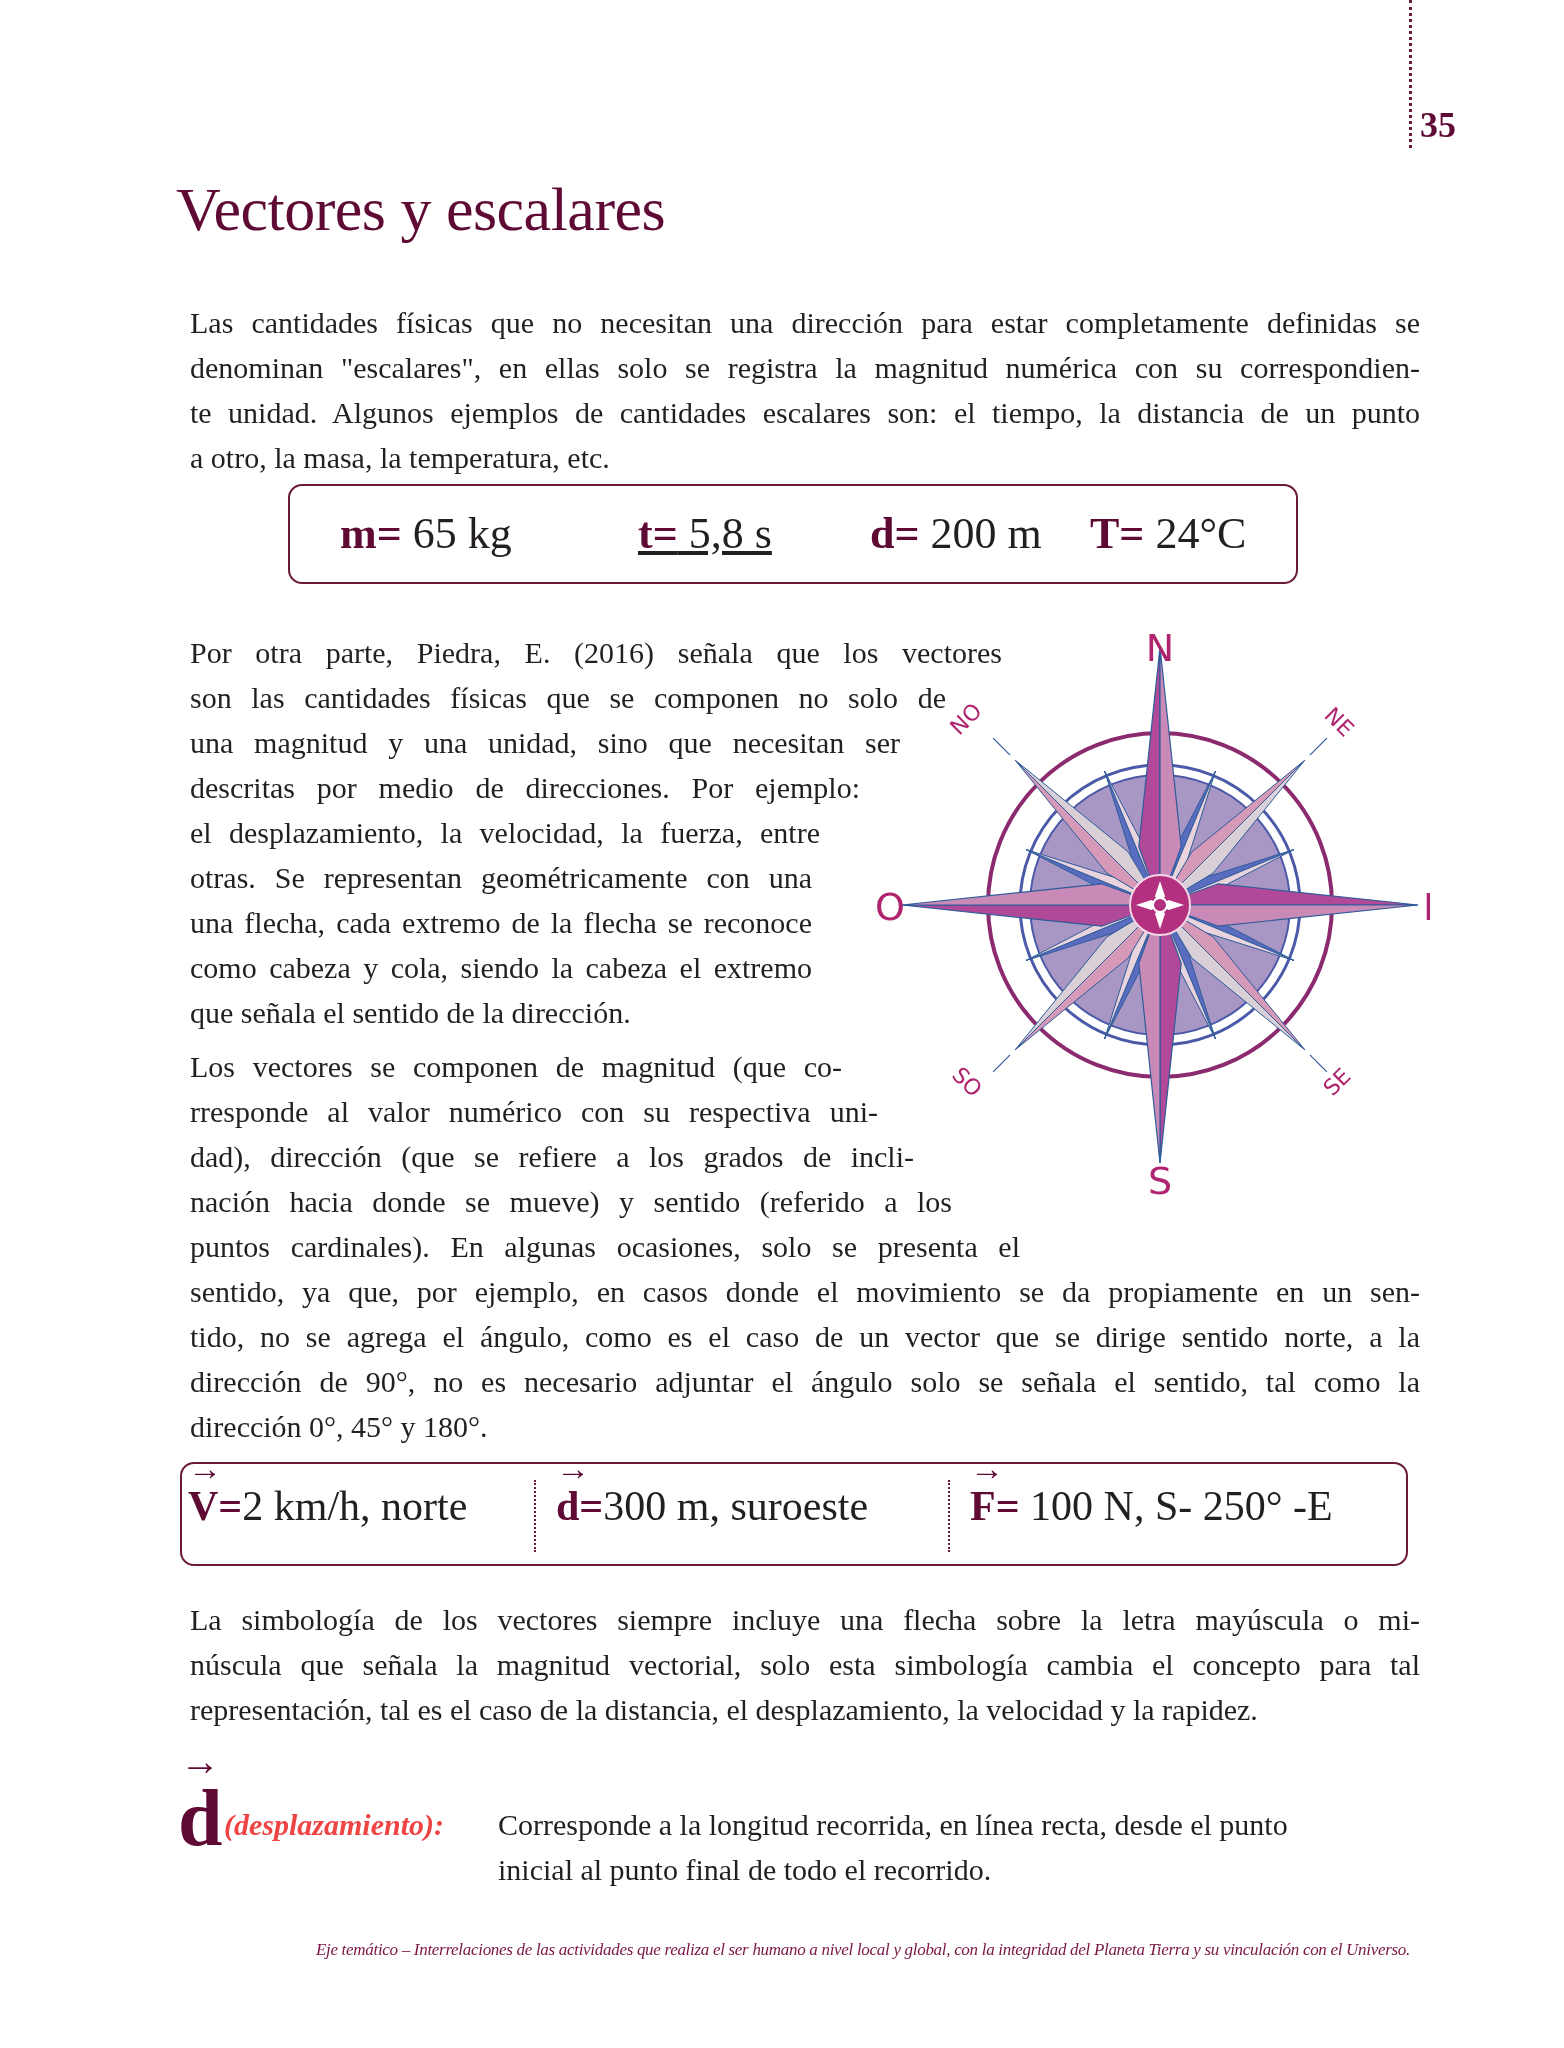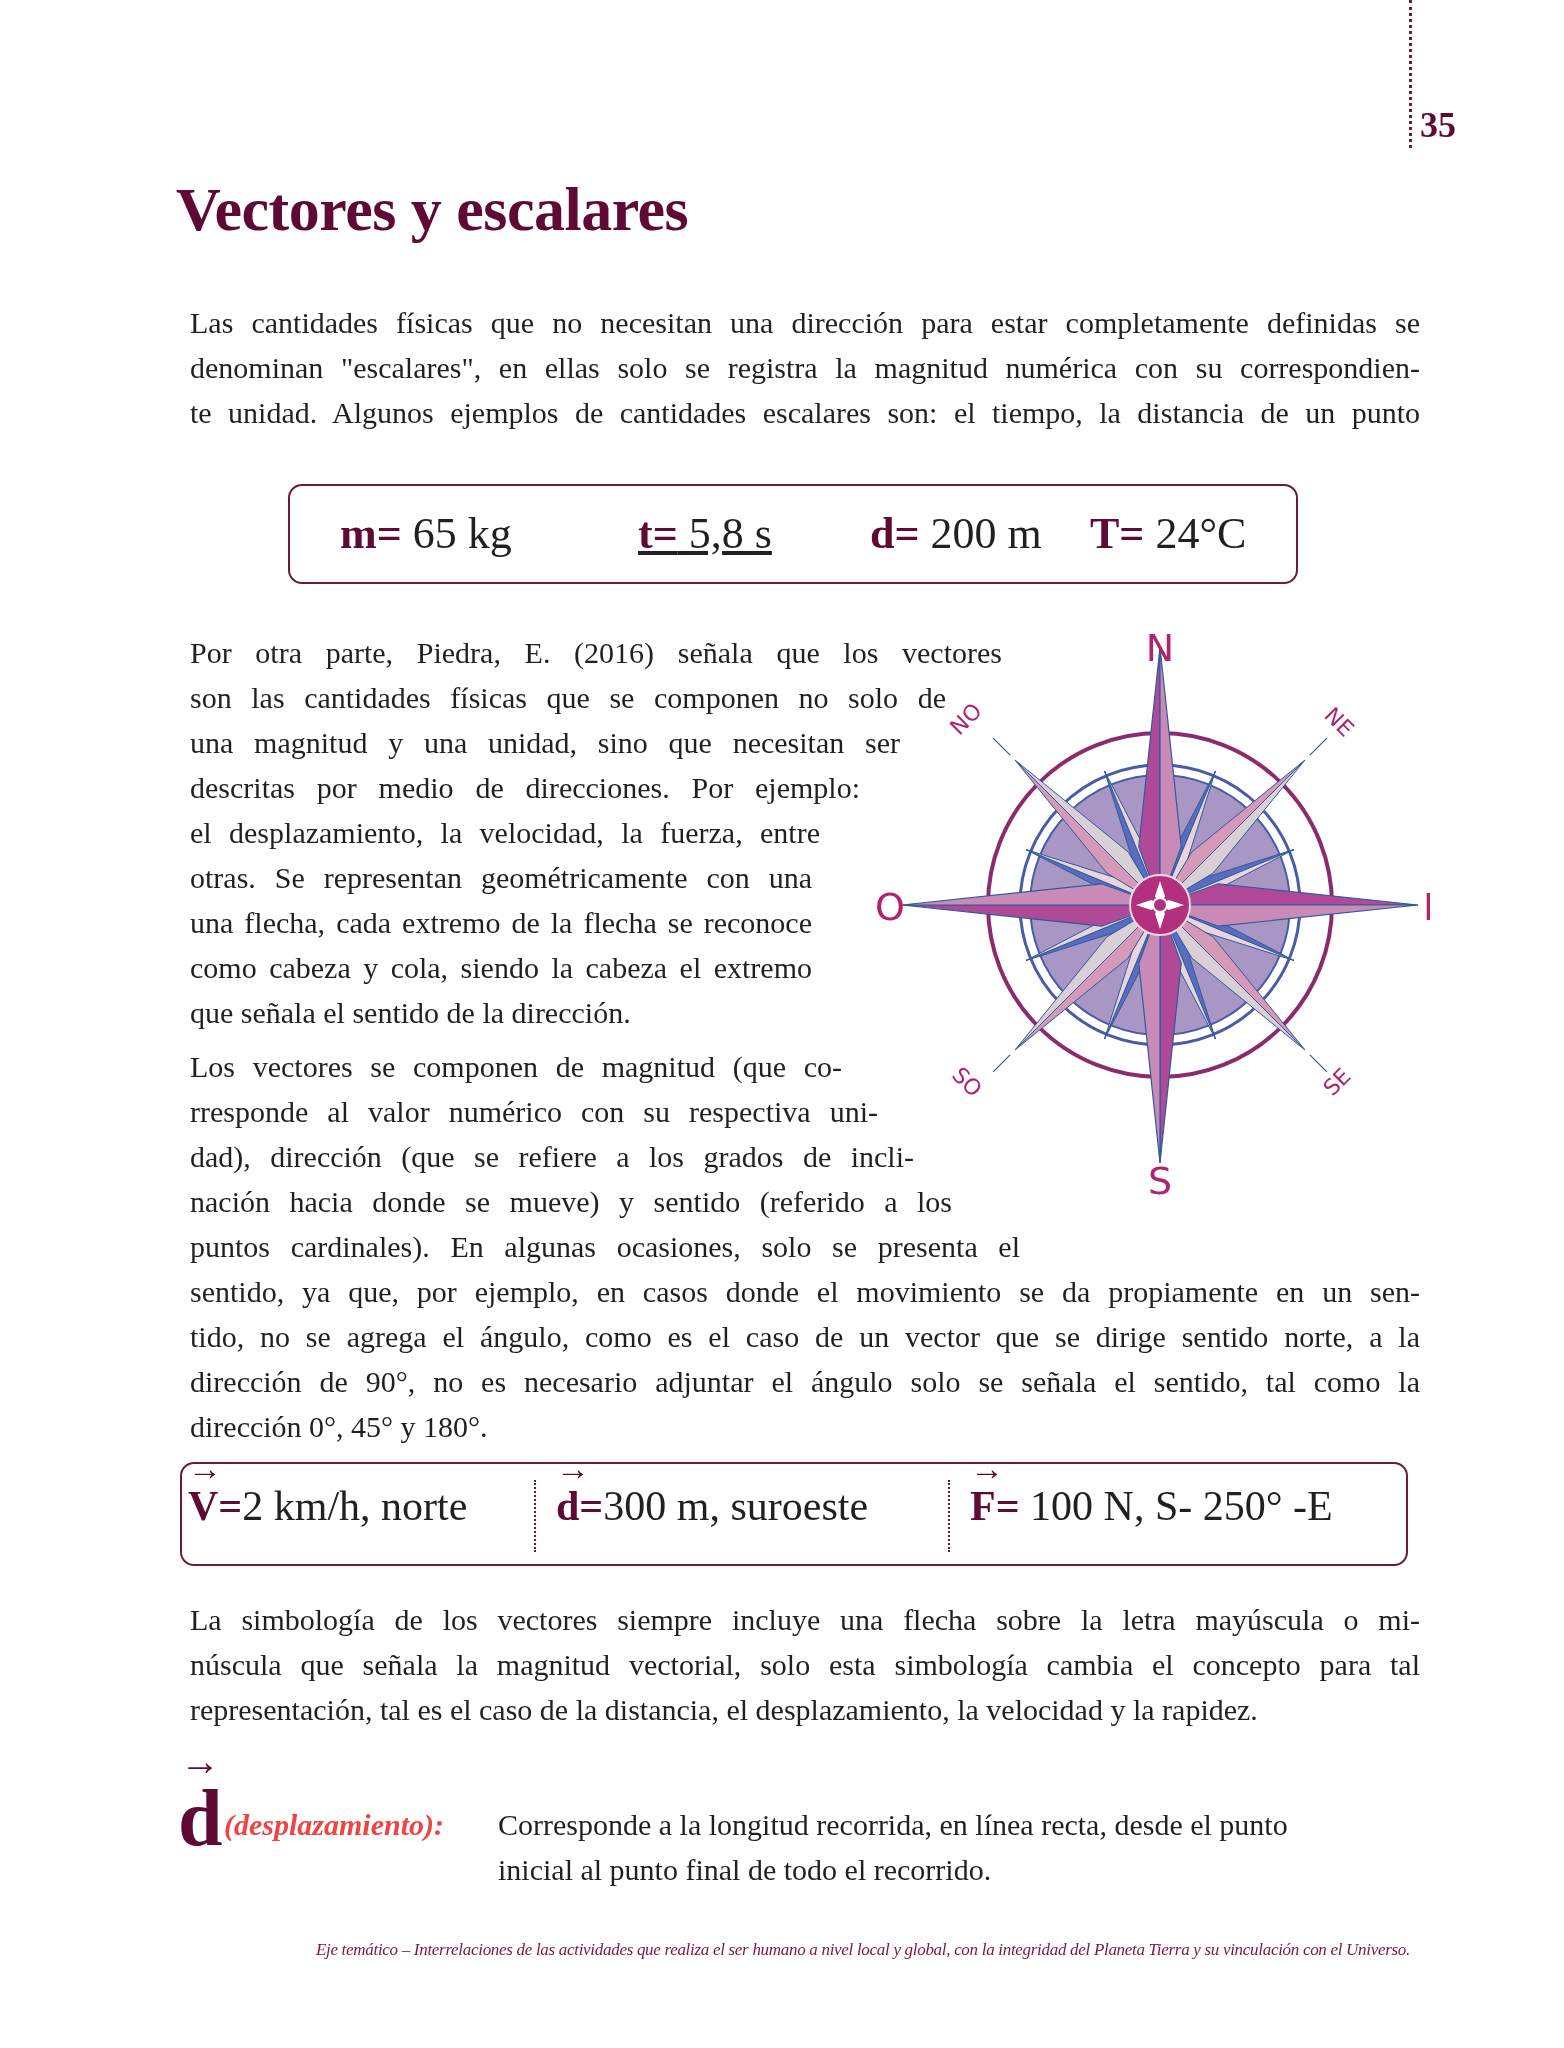--- a/index.html
+++ b/index.html
@@ -1,20 +1,20 @@
 <!DOCTYPE html>
 <html><head>
 <meta charset="utf-8">
 <style>
   html, body { margin:0; padding:0; background:#ffffff; }
   body { width:1564px; height:2048px; position:relative; overflow:hidden;
          font-family:"Liberation Serif","DejaVu Serif",serif; color:#231f20; }
   .dotted-rule { position:absolute; left:1409px; top:0; height:148px; border-left:3px dotted #6b1a3c; }
   .page-num { position:absolute; left:1420px; top:104px; font-size:36px; font-weight:bold; color:#5e0a35; }
-  .title { position:absolute; left:176px; top:174px; font-size:62px; font-weight:bold; color:#5e0a35; margin:0; letter-spacing:-0.5px;text-align:center; }
+  .title { position:absolute; left:176px; top:174px; font-size:62px; font-weight:normal; color:#5e0a35; margin:0; letter-spacing:-0.5px;text-align:center; }
   .para { position:absolute; font-size:30px; line-height:45px; margin:12px; text-align:justify; }
   .p1 { left:178px; top:288px; width:1230px; }
   .p2 { left:178px; top:618px; width:812px; }
   .p3 { left:178px; top:1032px; width:830px; }
   .p4 { left:178px; top:1257px; width:1230px; }
   .p5 { left:178px; top:1585px; width:1230px; }
   .line { display:block; white-space:nowrap; text-align-last:justify; }
   .line.last { text-align-last:left; }
   .box1 { position:absolute; left:288px; top:484px; width:1010px; height:100px; border:2.5px solid #6b1a3c; border-radius:14px; box-sizing:border-box; }
   .box2 { position:absolute; left:180px; top:1462px; width:1228px; height:104px; border:2.5px solid #6b1a3c; border-radius:14px; box-sizing:border-box; }
@@ -36,20 +36,21 @@
 
 <div class="dotted-rule"></div>
 <div class="page-num">35</div>
 
 <h1 class="title">Vectores y escalares</h1>
 
 <p class="para p1">
   <span class="line">Las cantidades físicas que no necesitan una dirección para estar completamente definidas se</span>
   <span class="line">denominan "escalares", en ellas solo se registra la magnitud numérica con su correspondien-</span>
   <span class="line">te unidad. Algunos ejemplos de cantidades escalares son: el tiempo, la distancia de un punto</span>
+  <span class="line last">a otro, la masa, la temperatura, etc.</span>
 </p>
 
 <div class="box1">
   <div class="sc" style="left:50px;">
     <span class="sym">m=</span><span> 65 kg</span>
   </div>
   <div class="sc" style="left:348px;text-decoration:underline;">
     <span class="sym">t=</span><span> 5,8 s</span>
   </div>
   <div class="sc" style="left:580px;">

